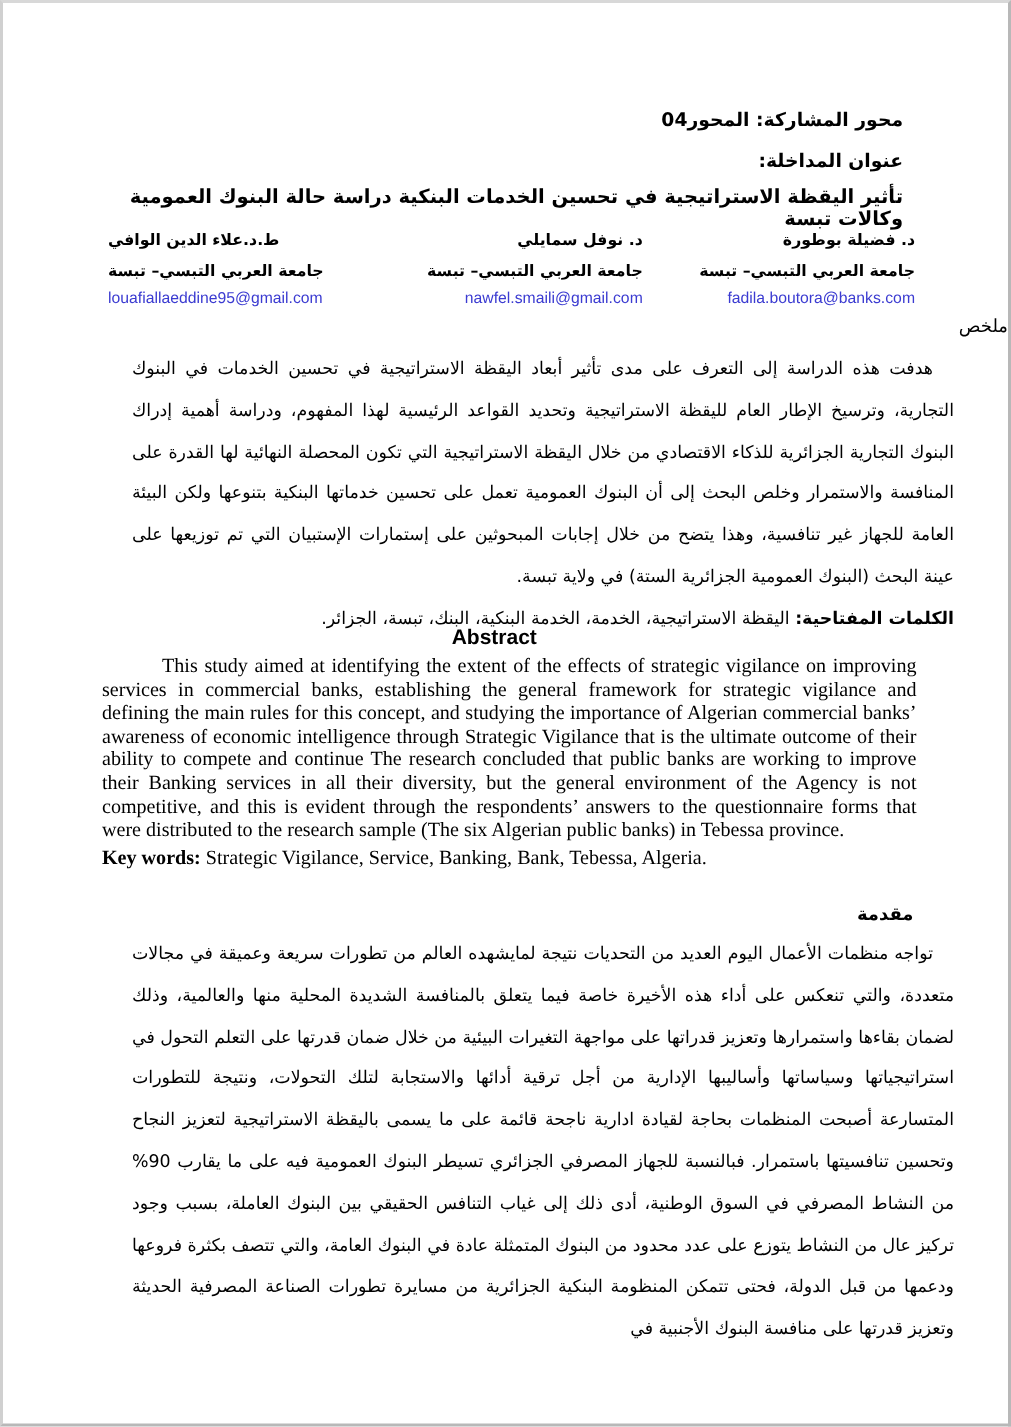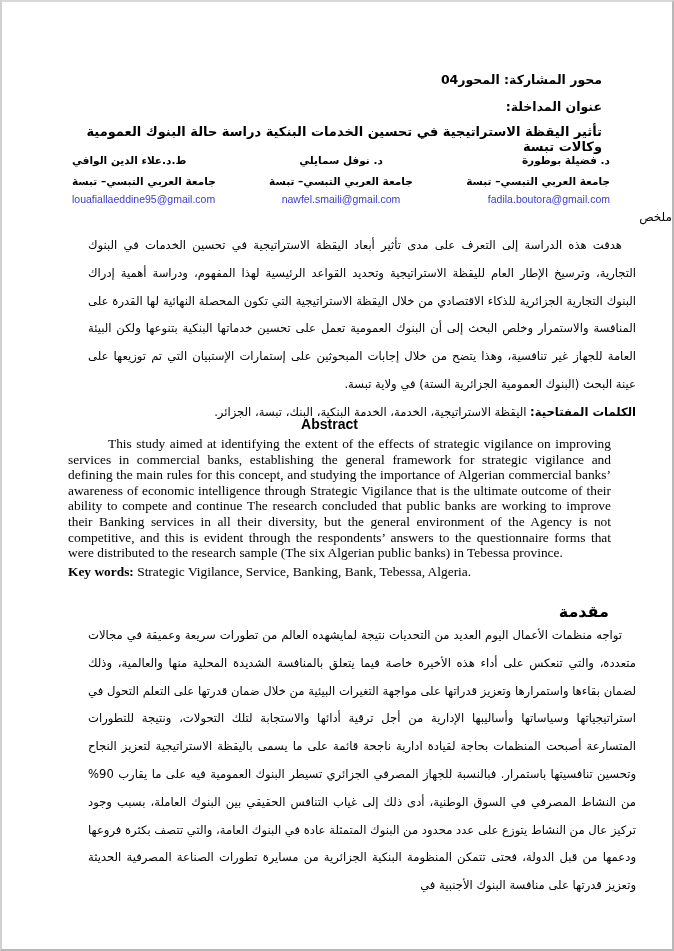--- a/index.html
+++ b/index.html
@@ -10,52 +10,52 @@
       border-right: 2px solid #b8b8b8; border-bottom: 2px solid #b8b8b8;
       background: #fff;
     }
     .ar { direction: rtl; font-family: "DejaVu Sans", sans-serif; }
     .center { text-align: right; }
     .hdr { position: absolute; left: 70px; right: 70px; font-weight: bold; font-size: 12.5px; }
     .h1 { top: 70px; }
     .h2 { top: 97px; }
     .h3 { top: 122px; font-size: 13px; }
     .authors { position: absolute; top: 148px; left: 70px; width: 538px; height: 60px; display: flex; flex-direction: row-reverse; justify-content: space-between; }
-    .author { text-align: center; width: 175px; }
+    .author { text-align: right; width: 175px; }
     .author .name, .author .aff { font-family: "DejaVu Sans", sans-serif; font-weight: bold; font-size: 10.5px; direction: rtl; line-height: 21px; white-space: nowrap; }
     .author .email { font-family: "Liberation Sans", sans-serif; font-size: 10.5px; color: #3b3bd1; line-height: 14px; }
     .author.a1 { text-align: right; }
     .author.a3 { text-align: left; }
     .summary-title { position: absolute; top: 208px; left: 0; right: 0; font-weight: normal; font-size: 12px; }
     .ar-par { position: absolute; left: 63px; width: 548px; font-size: 11.6px; line-height: 27.8px; text-align: justify; text-align-last: right; margin-left: 23px; }
     .ar-abstract { top: 230px; }
     .ar-par .indent { display: inline-block; width: 14px; }
     .kw-label { font-weight: bold; }
     .en-title { position: absolute; top: 414px; left: 0; right: 15px; font-family: "Liberation Sans", sans-serif; font-weight: bold; font-size: 14px; text-align: center; }
     .en-abstract { position: absolute; top: 434px; left: 66px; width: 543px; font-family: "Liberation Serif", serif; font-size: 13.4px; line-height: 15.6px; text-align: justify; }
     .en-abstract .indent { display: inline-block; width: 40px; }
     .en-kw { position: absolute; top: 562px; left: 66px; width: 543px; font-family: "Liberation Serif", serif; font-size: 13.4px; }
     .en-kw b { font-weight: bold; }
-    .intro-title { position: absolute; top: 600px; right: 63px; font-weight: bold; font-size: 16px; }
+    .intro-title { position: absolute; top: 600px; right: 63px; font-weight: bold; font-size: 12px; }
     .ar-intro { top: 620px; }
   </style>
 </head>
 <body>
 
 <div class="page">
 
   <div class="hdr h1 ar center">محور المشاركة: المحور04</div>
   <div class="hdr h3 ar center">تأثير اليقظة الاستراتيجية في تحسين الخدمات البنكية دراسة حالة البنوك العمومية وكالات تبسة</div>
   <div class="hdr h2 ar center">عنوان المداخلة:</div>
 
   <div class="authors">
     <div class="author a1">
       <div class="name">د. فضيلة بوطورة</div>
       <div class="aff">جامعة العربي التبسي– تبسة</div>
-      <div class="email">fadila.boutora@gmail.com</div>
+      <div class="email">fadila.boutora@banks.com</div>
     </div>
     <div class="author a2">
       <div class="name">د. نوفل سمايلي</div>
       <div class="aff">جامعة العربي التبسي– تبسة</div>
       <div class="email">nawfel.smaili@gmail.com</div>
     </div>
     <div class="author a3">
       <div class="name">ط.د.علاء الدين الوافي</div>
       <div class="aff">جامعة العربي التبسي– تبسة</div>
       <div class="email">louafiallaeddine95@gmail.com</div>

